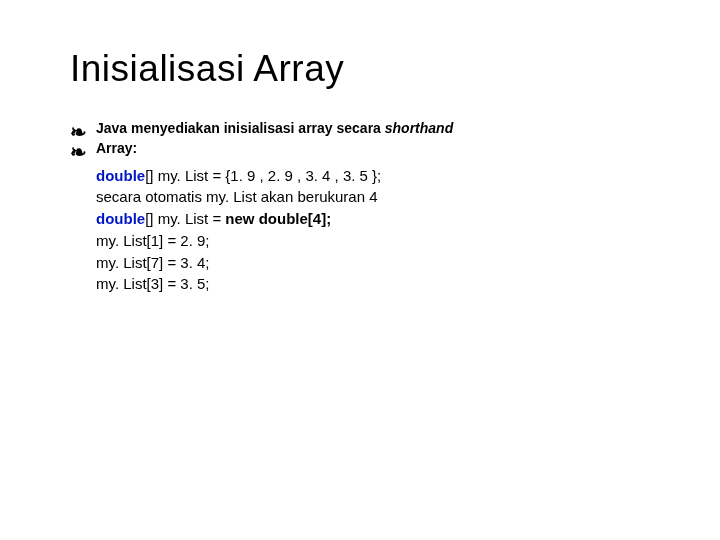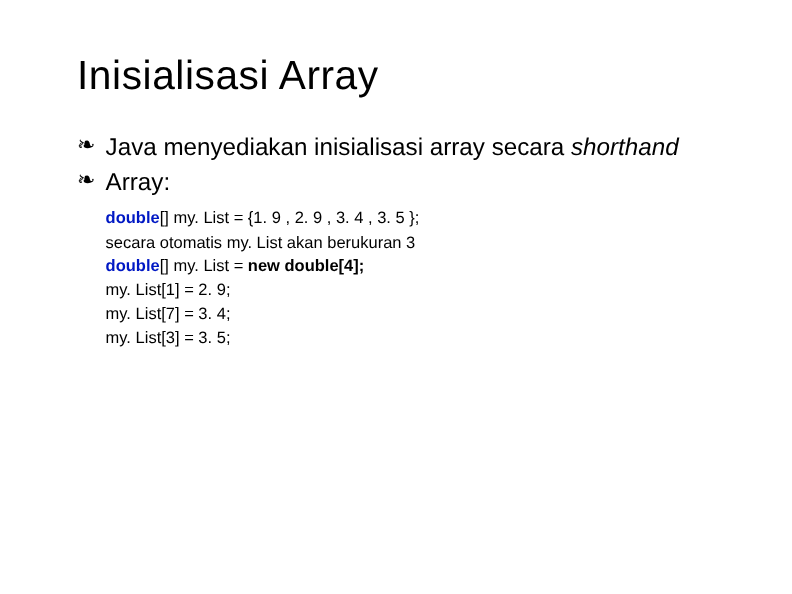--- a/index.html
+++ b/index.html
@@ -1,20 +1,20 @@
 <!DOCTYPE html>
 <html><head>
 <meta charset="utf-8">
 <style>
   * { margin: 0; padding: 0; box-sizing: border-box; }
   html, body { width: 720px; height: 540px; background: #fff; font-family: Arial, Helvetica, sans-serif; color: #000; }
   .slide { padding: 48px 70px 0 70px; }
   .title { font-size: 37px; font-weight: 400; margin-bottom: 28px; letter-spacing: 0.5px; }
   .bullets { list-style: none; margin-bottom: 6px; }
-  .bullets li { font-size: 22px; line-height: 1.45; position: relative; padding-left: 26px; }
+  .bullets li { font-size: 14px; line-height: 1.45; position: relative; padding-left: 26px; font-weight: bold; }
   .bullets li::before { content: "\2767"; position: absolute; left: 0; top: 0; font-size: 20px; }
   .italic { font-style: italic; }
   .code-block { margin-left: 26px; font-size: 15px; line-height: 1.45; }
   .code-block div { white-space: pre; }
   .kw { color: #0018c4; font-weight: 700; }
   .bold { font-weight: 700; text-align: right; }
 </style>
 </head>
 <body>
 
@@ -25,19 +25,19 @@
     <li>
       <span>Java menyediakan inisialisasi array secara </span><span class="italic">shorthand</span>
     </li>
     <li>
       <span>Array:</span>
     </li>
   </ul>
 
   <div class="code-block">
     <div><span class="kw">double</span><span>[] my. List = {1. 9 , 2. 9 , 3. 4 , 3. 5 };</span></div>
-    <div>secara otomatis my. List akan berukuran 3</div>
+    <div>secara otomatis my. List akan berukuran 4</div>
     <div><span class="kw">double</span><span>[] my. List = </span><span class="bold">new double[4];</span></div>
     <div>my. List[1] = 2. 9;</div>
     <div>my. List[7] = 3. 4;</div>
     <div>my. List[3] = 3. 5;</div>
   </div>
 </div>
 
 </body></html>

